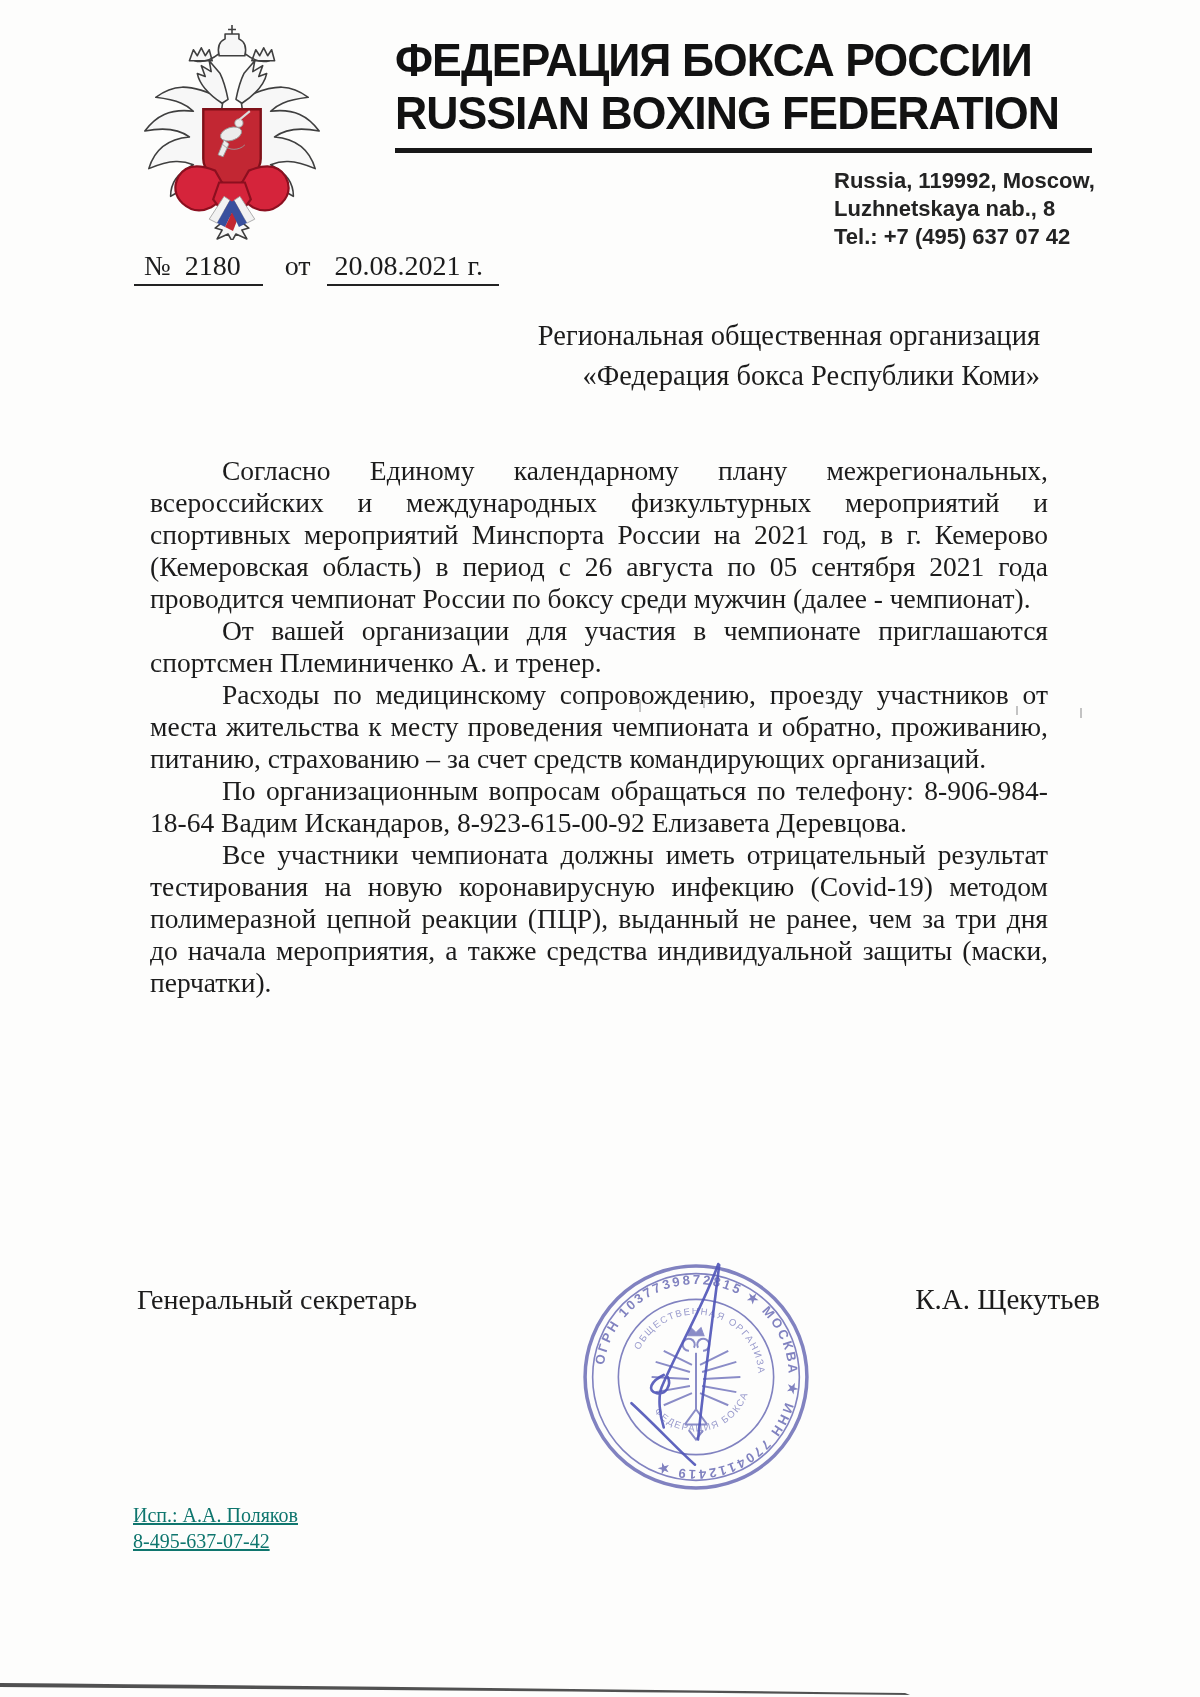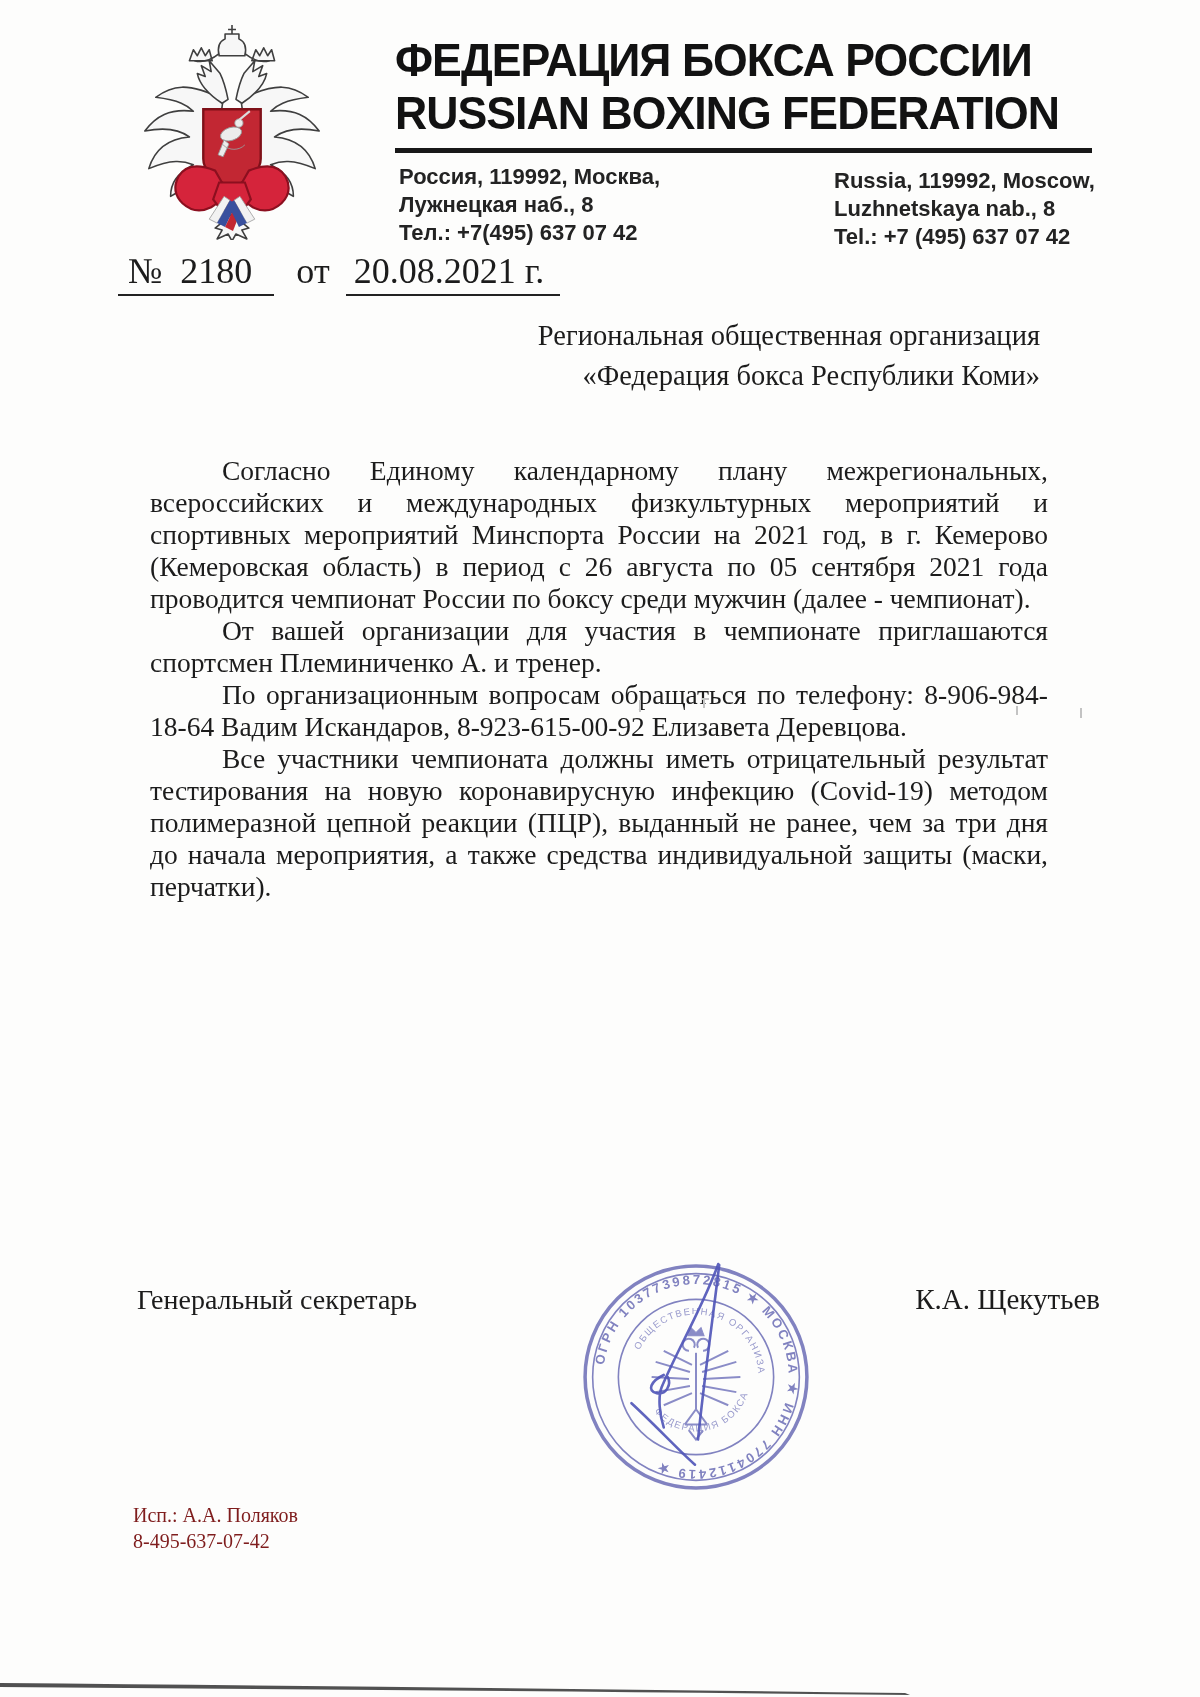--- a/index.html
+++ b/index.html
@@ -27,39 +27,39 @@
     transform-origin:left;
   }
   .head-rule{height:5px;background:#181818;margin-top:8px;width:697px;}
   .addresses{position:relative;height:90px;margin-top:10px;
     font-family:"Liberation Sans", sans-serif;
     font-weight:bold;font-size:22px;line-height:28px;color:#232323;}
   .addr-ru{position:absolute;left:4px;top:0;}
   .addr-en{position:absolute;left:439px;top:4px;}
   .addr-line{white-space:nowrap;}
   
-  .ref-line{position:absolute;left:118px;top:250px;font-size:36px;white-space:nowrap;text-align:right;}
+  .ref-line{position:absolute;left:134px;top:250px;font-size:28px;white-space:nowrap;text-align:right;}
   .ref-num{border-bottom:2px solid #222;padding:0 22px 3px 10px;}
   .ref-ot{margin:0 16px 0 22px;}
   .ref-date{border-bottom:2px solid #222;padding:0 16px 3px 8px;}
   
   .recipient{position:absolute;right:160px;top:316px;text-align:right;
     font-size:28.5px;line-height:40px;font-family:Liberation Serif, serif;}
   
   .body-text{position:absolute;left:150px;top:455px;width:898px;
     font-size:27.5px;line-height:32px;text-align:justify;}
   .body-text p{margin:0;text-indent:72px;text-align-last:left;}
   
   .sign-row{position:absolute;left:137px;right:100px;top:1283px;
     display:flex;justify-content:space-between;align-items:center;}
   .sign-title{font-size:28px;}
   .sign-name{font-size:29px;}
   .stamp{position:absolute;left:575px;top:1256px;width:242px;height:242px;opacity:.88;}
   
-  .footer{position:absolute;left:133px;top:1502px;font-size:20px;line-height:26px;color:#7f1d1d;}
+  .footer{position:absolute;left:133px;top:1502px;font-size:20px;line-height:26px;color:#0f766e;text-decoration:underline;}
   
   .speck{position:absolute;background:#c3c3c3;}
   .bottom-line{position:absolute;left:0;top:1678px;width:930px;height:19px;}
 </style>
 </head>
 <body>
 
 <div class="page">
 
   <svg class="emblem" viewBox="0 0 210 220">
@@ -106,45 +106,41 @@
       <path d="M113 176 l15 23 -8 4 -13 -23 z" fill="#f2f2f2" stroke="#999" stroke-width="0.8"></path>
       <path d="M107 180 l13 23 -8 4 -11 -23 z" fill="#39509e"></path>
     </g>
   </svg>
 
   <div class="head-right">
     <div class="org-title">ФЕДЕРАЦИЯ БОКСА РОССИИ</div>
     <div class="org-title">RUSSIAN BOXING FEDERATION</div>
     <div class="head-rule"></div>
     <div class="addresses">
-      <div class="addr-ru">
-        <div class="addr-line">Россия, 119992, Москва,</div>
-        <div class="addr-line">Лужнецкая наб., 8</div>
-        <div class="addr-line">Тел.: +7(495) 637 07 42</div>
-      </div>
       <div class="addr-en">
         <div class="addr-line">Russia, 119992, Moscow,</div>
         <div class="addr-line">Luzhnetskaya nab., 8</div>
         <div class="addr-line">Tel.: +7 (495) 637 07 42</div>
       </div>
     </div>
   </div>
 
   <div class="ref-line">
     <span class="ref-num"><span>№</span>&nbsp;&nbsp;<span>2180</span></span><span class="ref-ot">от</span><span class="ref-date">20.08.2021 г.</span>
   </div>
 
   <div class="recipient">
     <div>Региональная общественная организация</div>
     <div>«Федерация бокса Республики Коми»</div>
   </div>
 
   <div class="body-text">
     <p>Согласно Единому календарному плану межрегиональных, всероссийских и международных физкультурных мероприятий и спортивных мероприятий Минспорта России на 2021 год, в г. Кемерово (Кемеровская область) в период с 26 августа по 05 сентября 2021 года проводится чемпионат России по боксу среди мужчин (далее - чемпионат).</p>
     <p>От вашей организации для участия в чемпионате приглашаются спортсмен Племиниченко А. и тренер.</p>
+    <p>Расходы по медицинскому сопровождению, проезду участников от места жительства к месту проведения чемпионата и обратно, проживанию, питанию, страхованию – за счет средств командирующих организаций.</p>
     <p>По организационным вопросам обращаться по телефону: 8-906-984-18-64 Вадим Искандаров, 8-923-615-00-92 Елизавета Деревцова.</p>
     <p>Все участники чемпионата должны иметь отрицательный результат тестирования на новую коронавирусную инфекцию (Covid-19) методом полимеразной цепной реакции (ПЦР), выданный не ранее, чем за три дня до начала мероприятия, а также средства индивидуальной защиты (маски, перчатки).</p>
   </div>
 
   <div class="sign-row">
     <div class="sign-title">Генеральный секретарь</div>
     <div class="sign-name">К.А. Щекутьев</div>
   </div>
 
   <svg class="stamp" viewBox="0 0 240 240">

